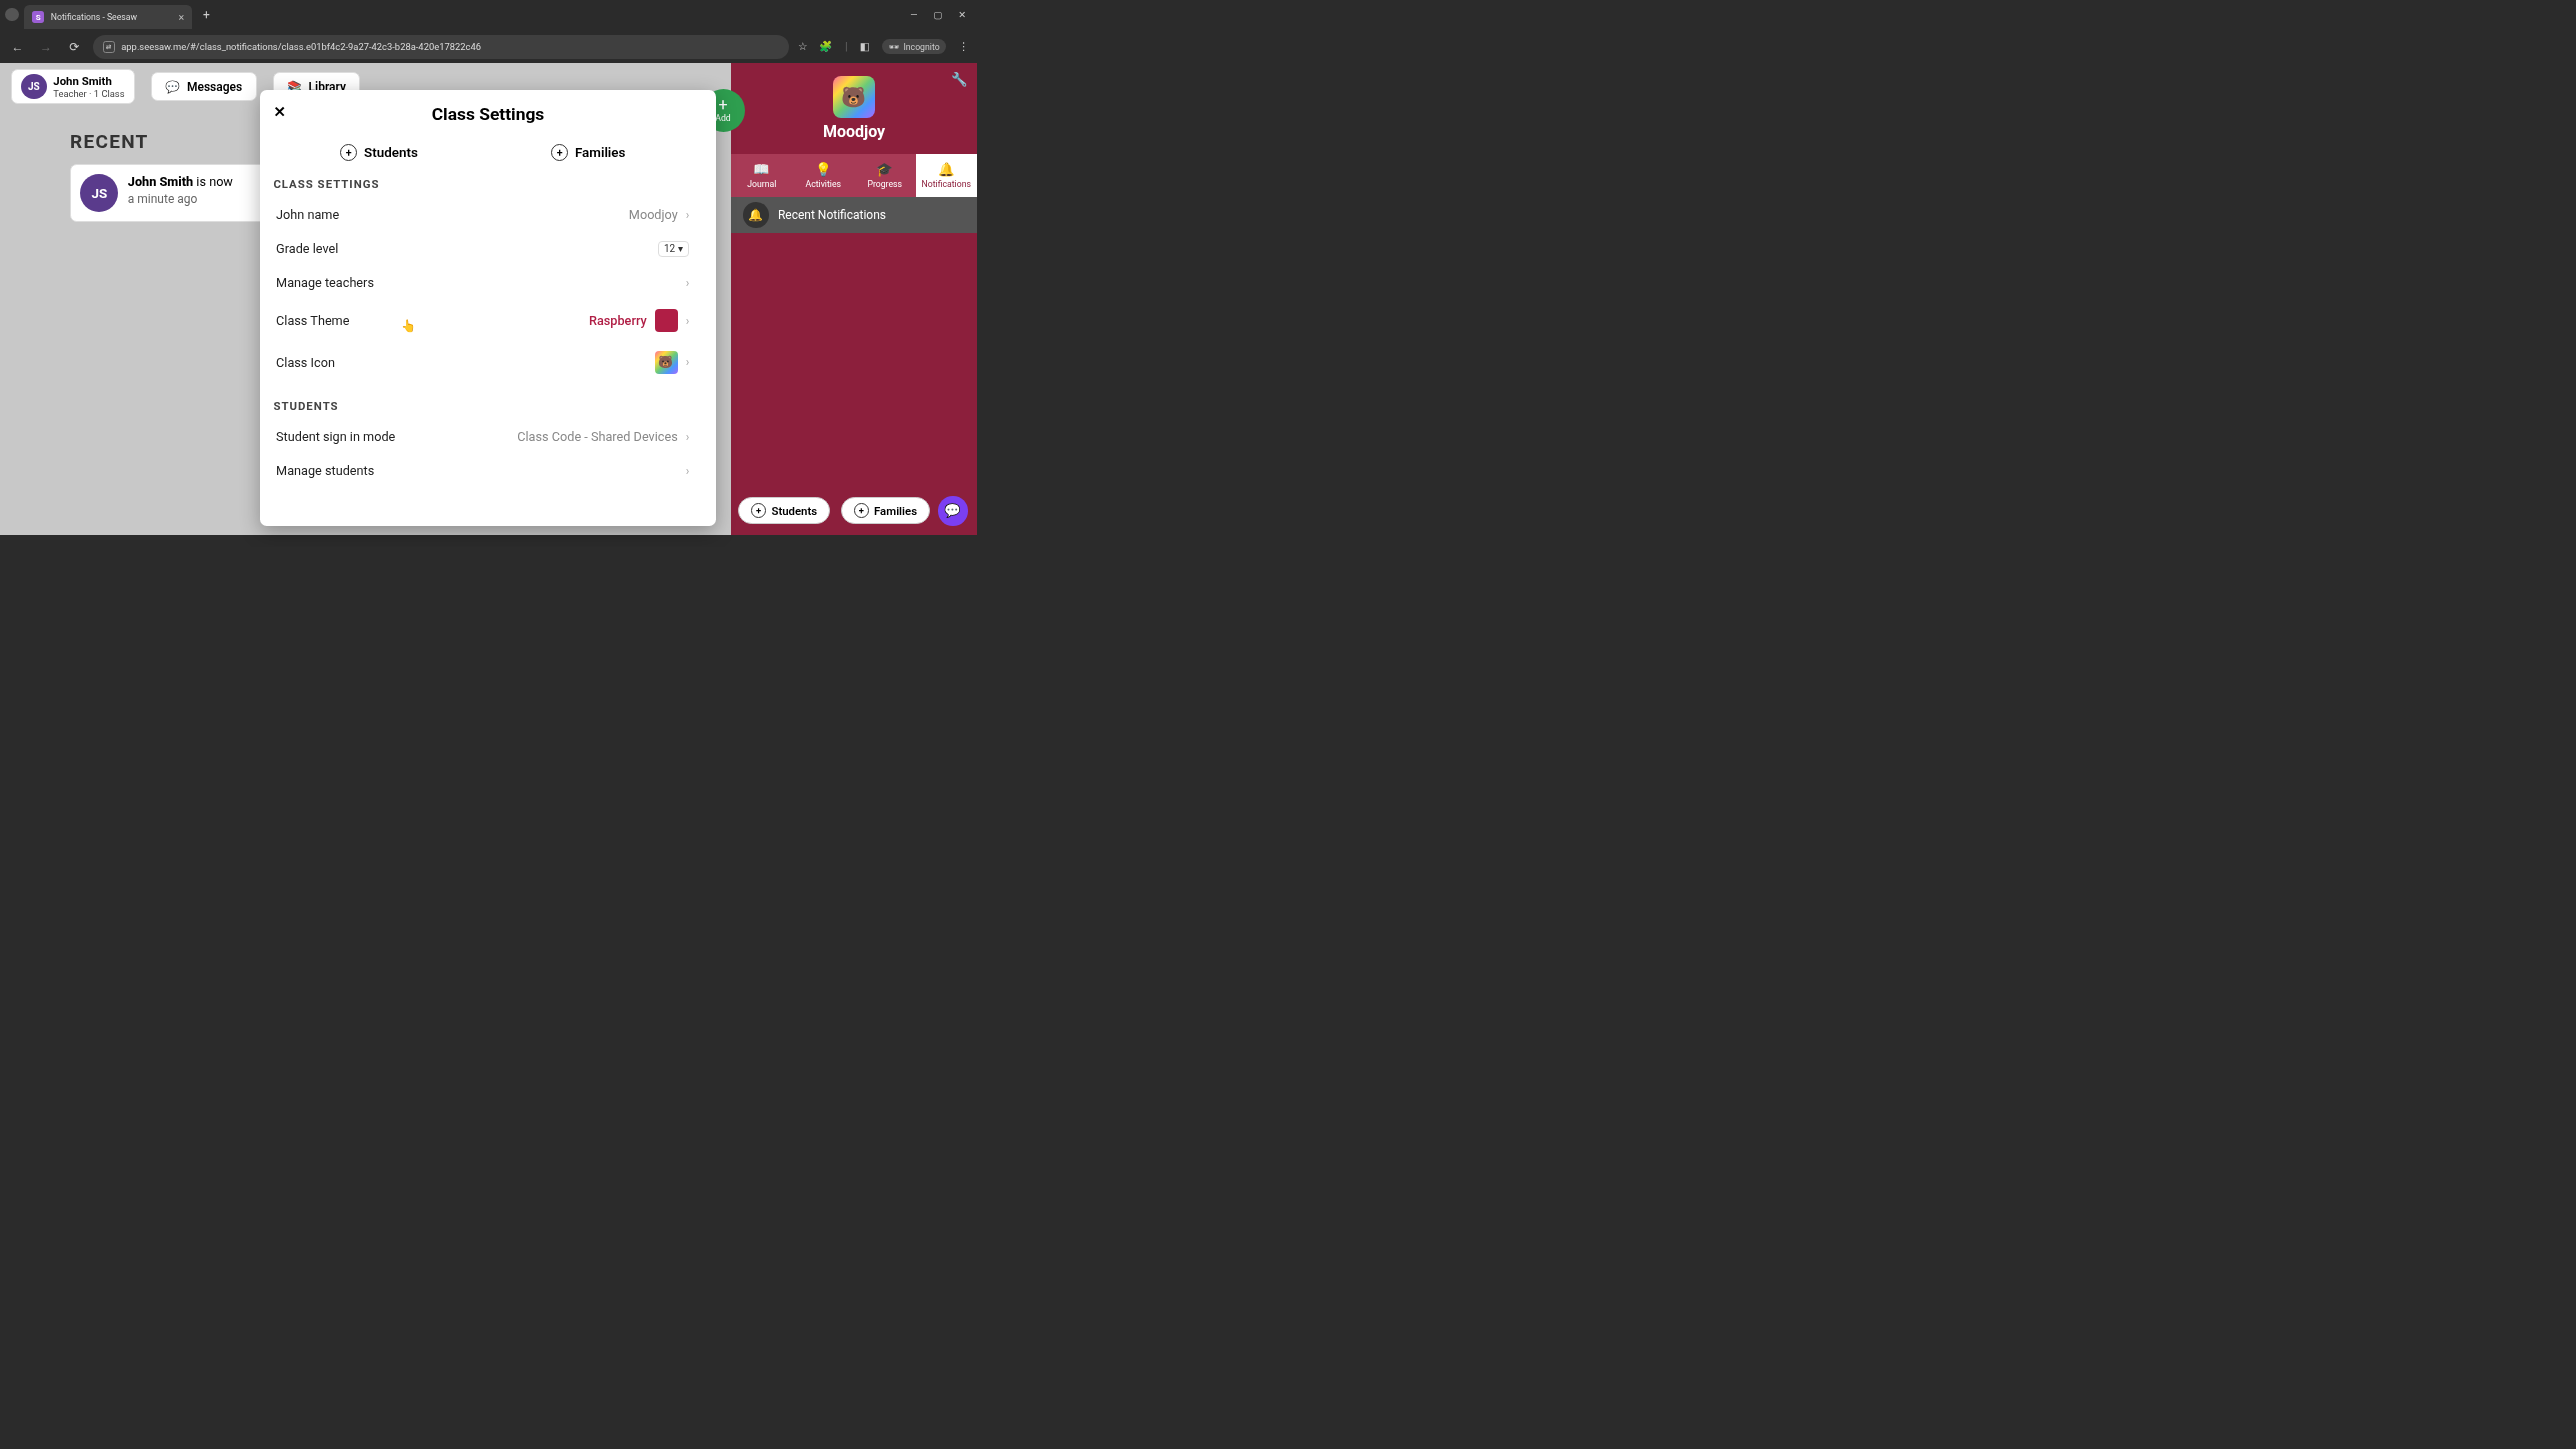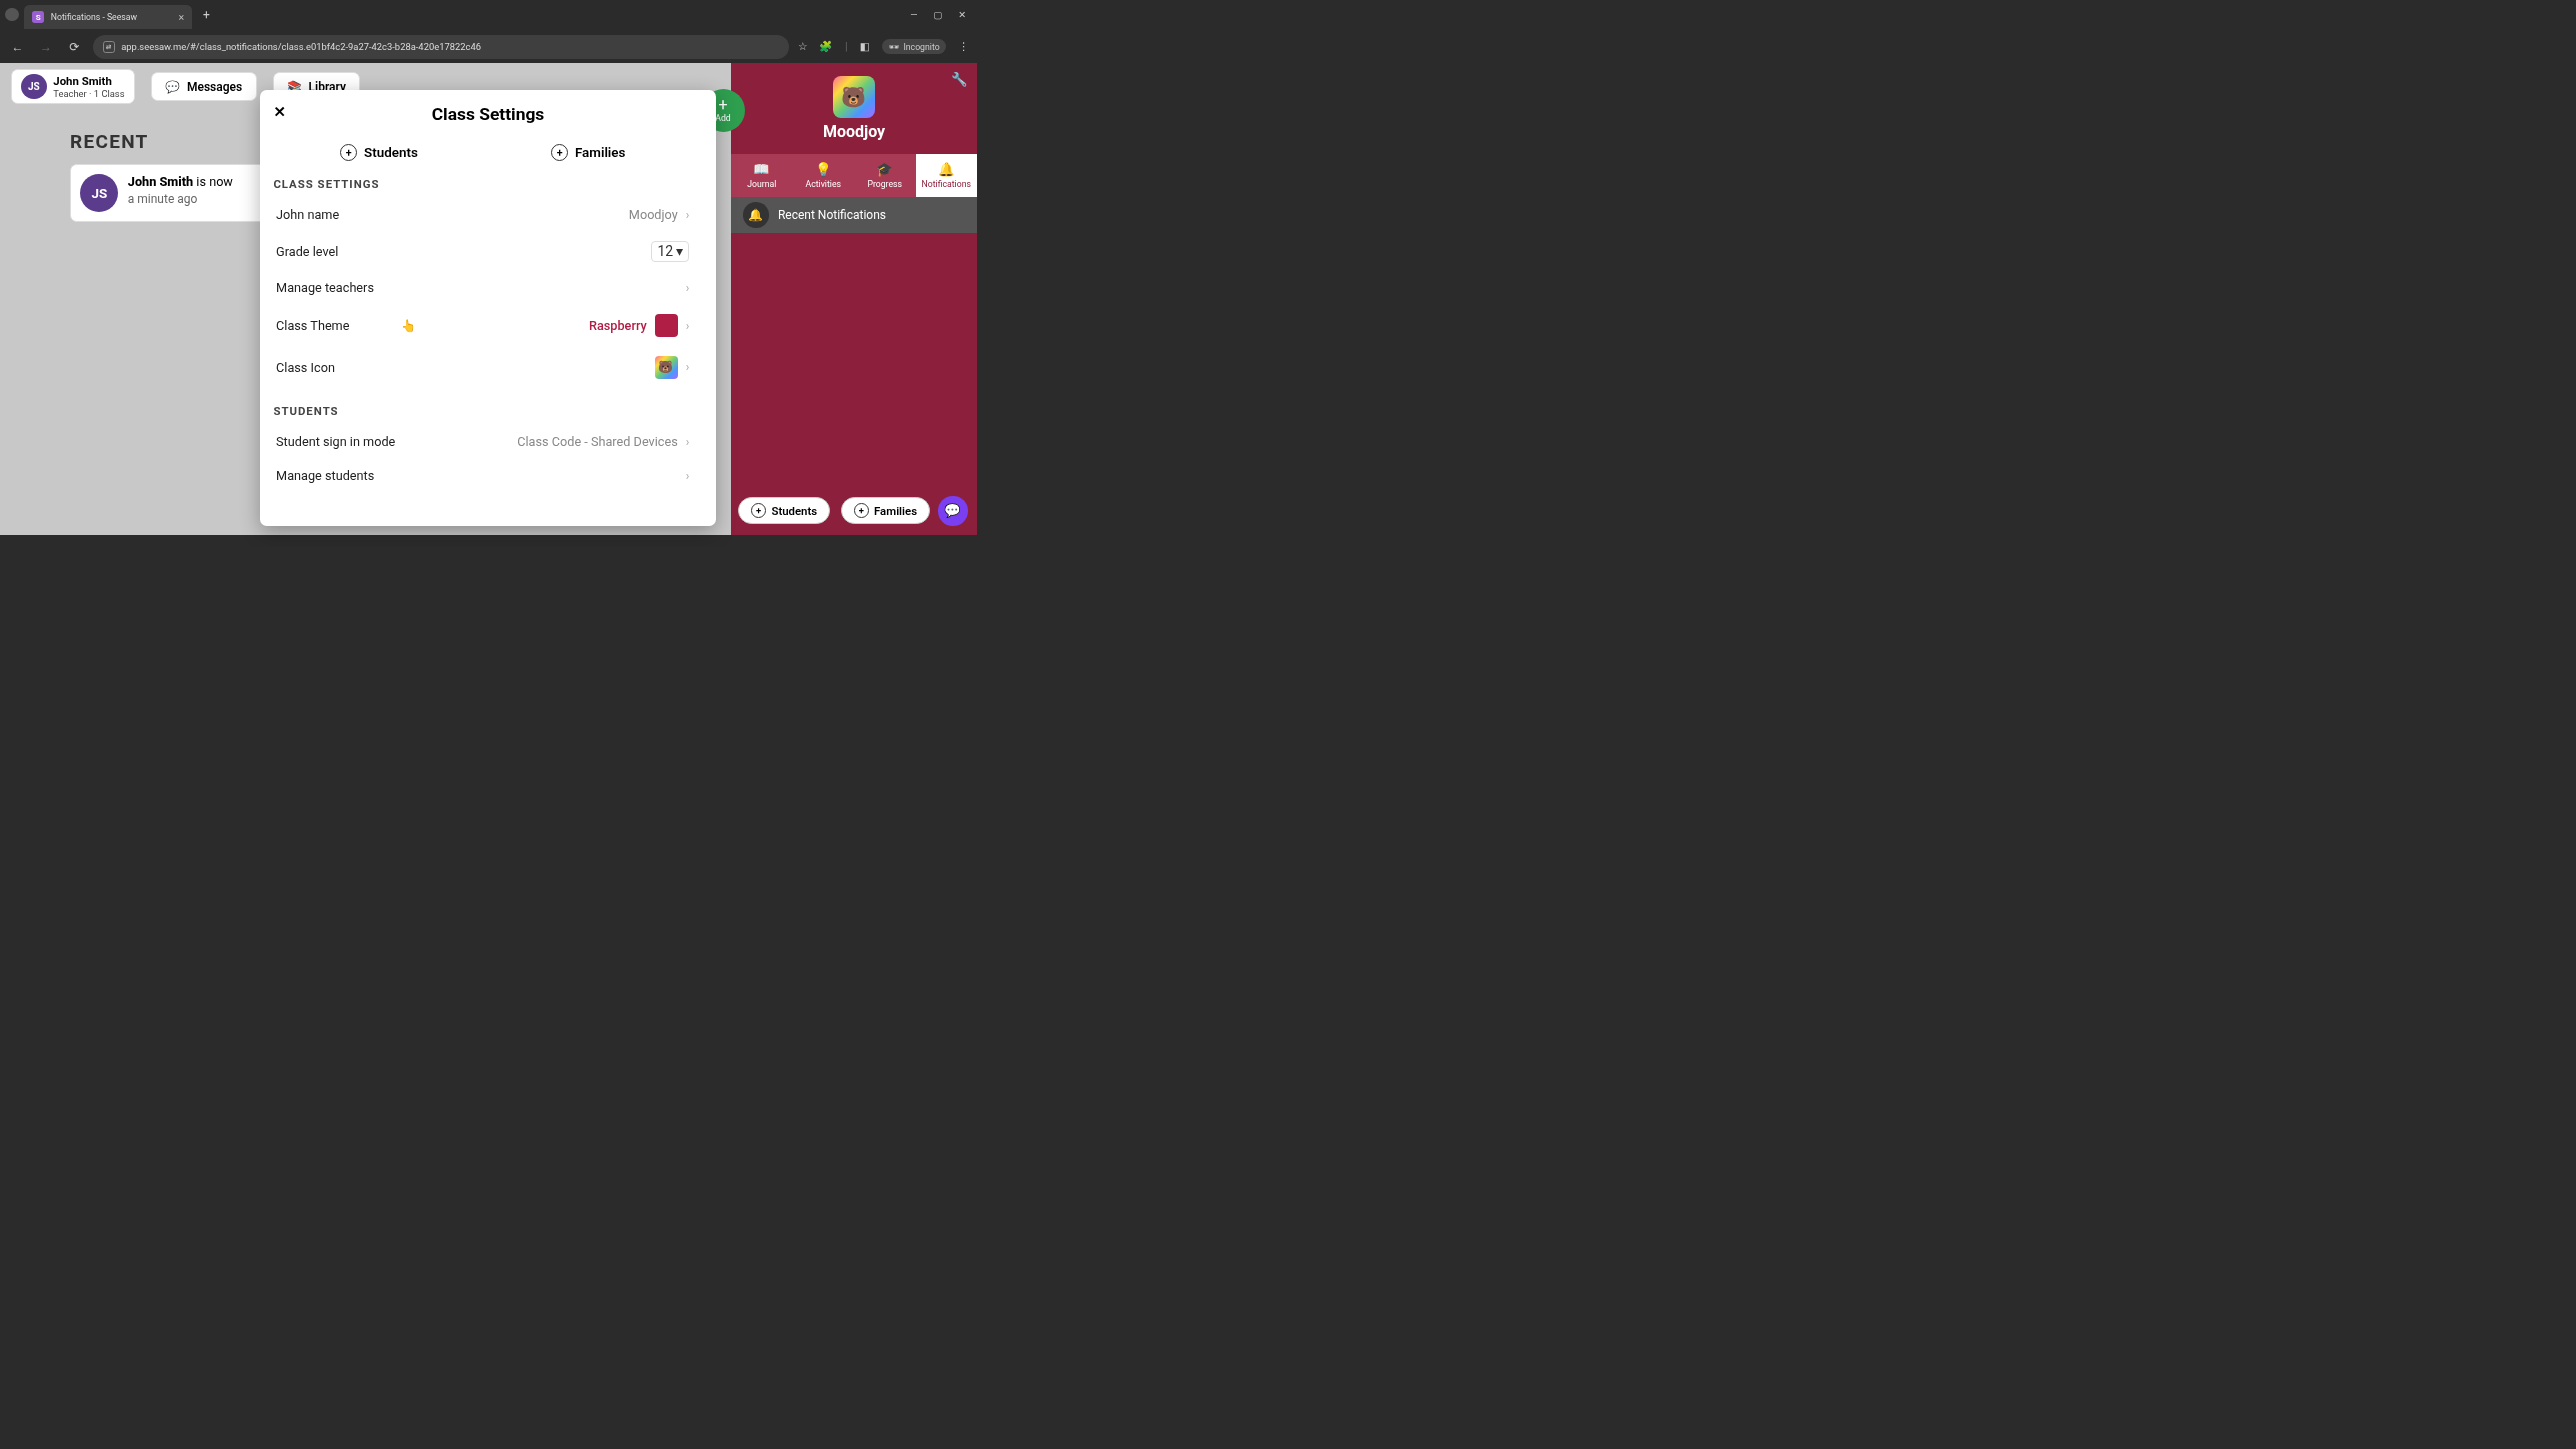--- a/index.html
+++ b/index.html
@@ -75,21 +75,21 @@
 
   .add-row { display:flex; justify-content:space-around; margin-bottom:16px;}
   .add-link { display:flex; align-items:center; gap:6.7px; font-size:13.4px; font-weight:600; cursor:pointer;}
   .add-link .plus-circ { width:17.4px; height:17.4px; font-size:10.7px;}
 
   .section-label { font-size:11.4px; font-weight:700; letter-spacing:1px; color:#444; margin: 5.4px 0 6.7px 0;}
   .setting-row { display:flex; align-items:center; justify-content:space-between; padding:9.4px 2.7px; font-size:12.7px; cursor:pointer;}
   .setting-label { color:#222;}
   .setting-right { display:flex; align-items:center; gap:8px; color:#888; font-size:12.7px;}
   .chevron { color:#aaa; font-size:12px;}
-  .dropdown-chip { border:0.7px solid #ddd; border-radius:4px; padding:1.3px 5.4px; font-size:14px; color:#333; display:flex; align-items:center; gap:2.7px;justify-content:center;}
+  .dropdown-chip { border:0.7px solid #ddd; border-radius:4px; padding:1.3px 5.4px; font-size:10px; color:#333; display:flex; align-items:center; gap:2.7px;justify-content:center;}
   .theme-name { color:#b01e45; font-weight:500;}
   .theme-swatch { width:23px; height:23px; border-radius:4px; background:#b01e45;}
   .icon-swatch { width:23px; height:23px; border-radius:4px; background:linear-gradient(135deg,#ff6b9d,#ffd93d,#6bcb77,#4d96ff,#a66bff); display:flex; align-items:center; justify-content:center; font-size:12px;}
 
   .cursor { position:absolute; top:182px; left:141px; font-size:12px; pointer-events:none;}
 </style>
 </head>
 <body>
 
 <div class="browser-top">

